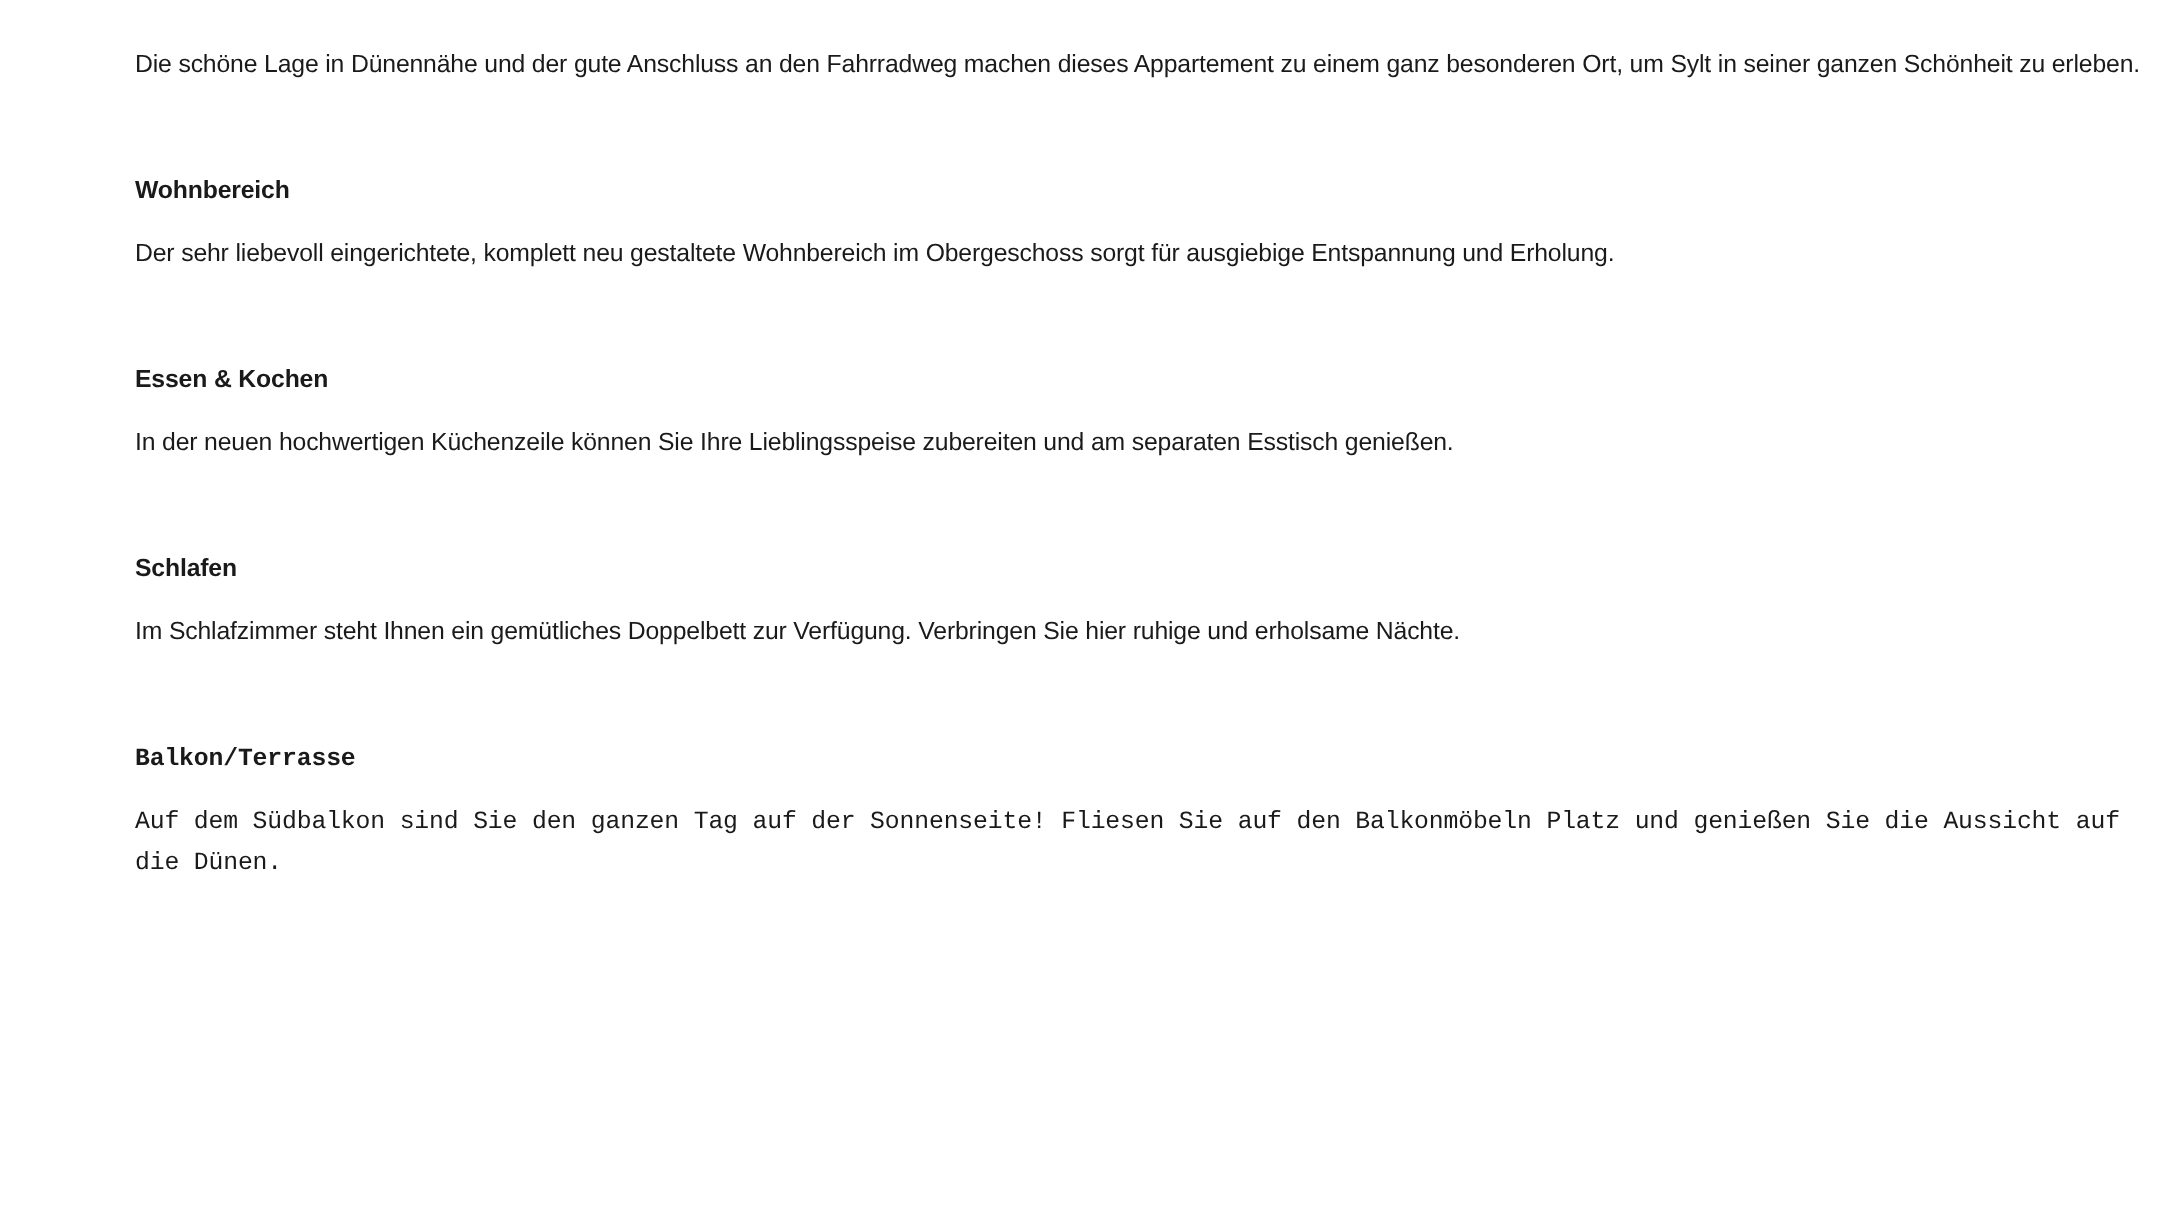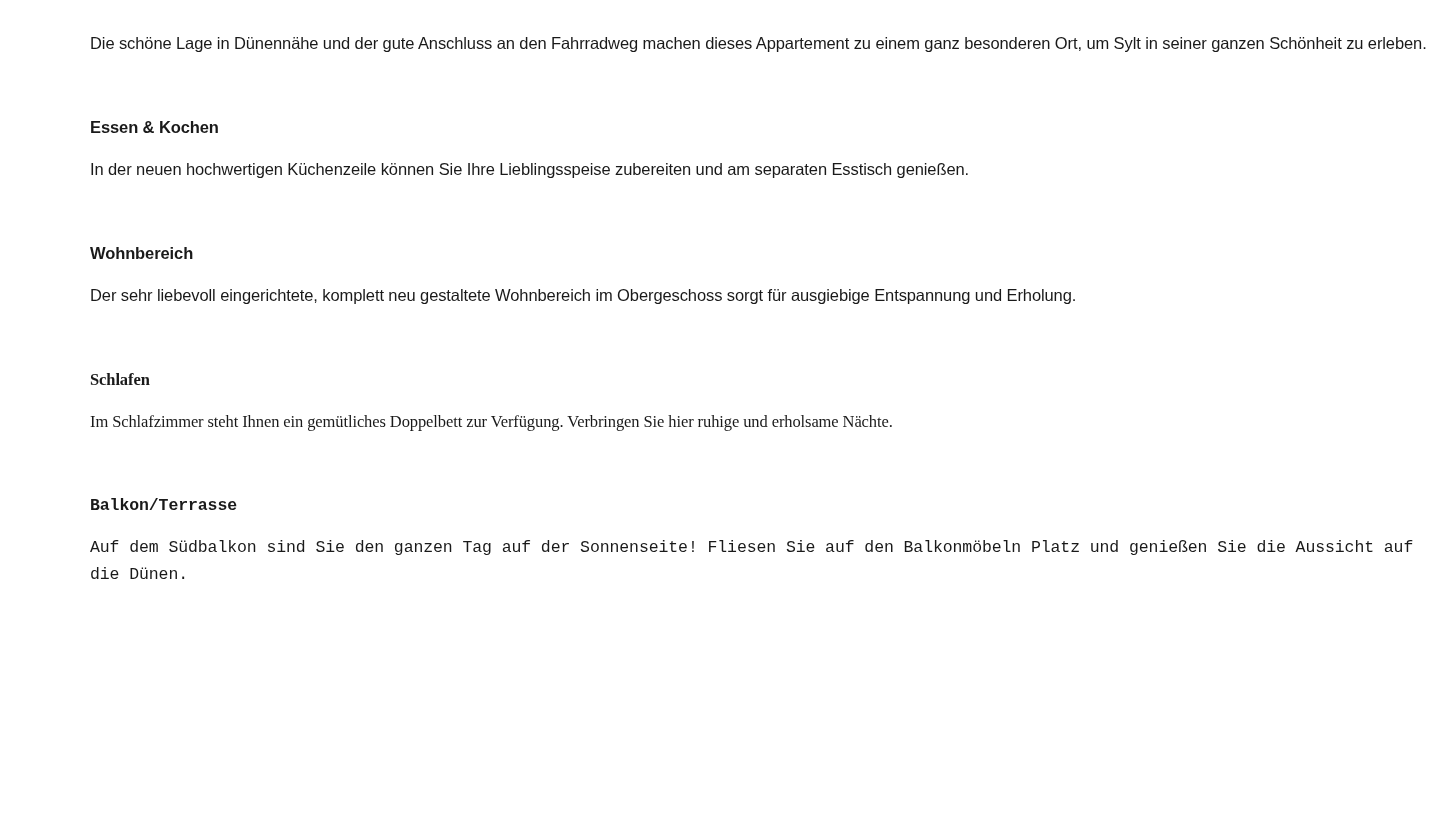--- a/index.html
+++ b/index.html
@@ -39,38 +39,38 @@
       letter-spacing: -0.1px;
     }
     .section p {
       font-size: 16.5px;
       line-height: 27px;
       margin: 15px 0 0 0;
       letter-spacing: -0.1px;
     }
     #s0 { margin-top: 57px; }
     #s1 { margin-top: 57px; }
-    #s2 { margin-top: 57px; font-family: Liberation Serif, serif; }
+    #s2 { margin-top: 57px; }
     #s3 { margin-top: 57px; }
     #s4 { margin-top: 57px; font-family: Liberation Mono, monospace; }
   </style>
 </head>
 <body>
 
 <div class="content">
   <p class="intro">Die schöne Lage in Dünennähe und der gute Anschluss an den Fahrradweg machen dieses Appartement zu einem ganz besonderen Ort, um Sylt in seiner ganzen Schönheit zu erleben.</p>
 
+  <div class="section" id="s0">
+    <h3>Wohnbereich</h3>
+    <p>Der sehr liebevoll eingerichtete, komplett neu gestaltete Wohnbereich im Obergeschoss sorgt für ausgiebige Entspannung und Erholung.</p>
+  </div>
+
   <div class="section" id="s1">
     <h3>Essen &amp; Kochen</h3>
     <p>In der neuen hochwertigen Küchenzeile können Sie Ihre Lieblingsspeise zubereiten und am separaten Esstisch genießen.</p>
-  </div>
-
-  <div class="section" id="s0">
-    <h3>Wohnbereich</h3>
-    <p>Der sehr liebevoll eingerichtete, komplett neu gestaltete Wohnbereich im Obergeschoss sorgt für ausgiebige Entspannung und Erholung.</p>
   </div>
 
   <div class="section" id="s2">
     <h3>Schlafen</h3>
     <p>Im Schlafzimmer steht Ihnen ein gemütliches Doppelbett zur Verfügung. Verbringen Sie hier ruhige und erholsame Nächte.</p>
   </div>
 
 
   <div class="section" id="s4">
     <h3>Balkon/Terrasse</h3>

